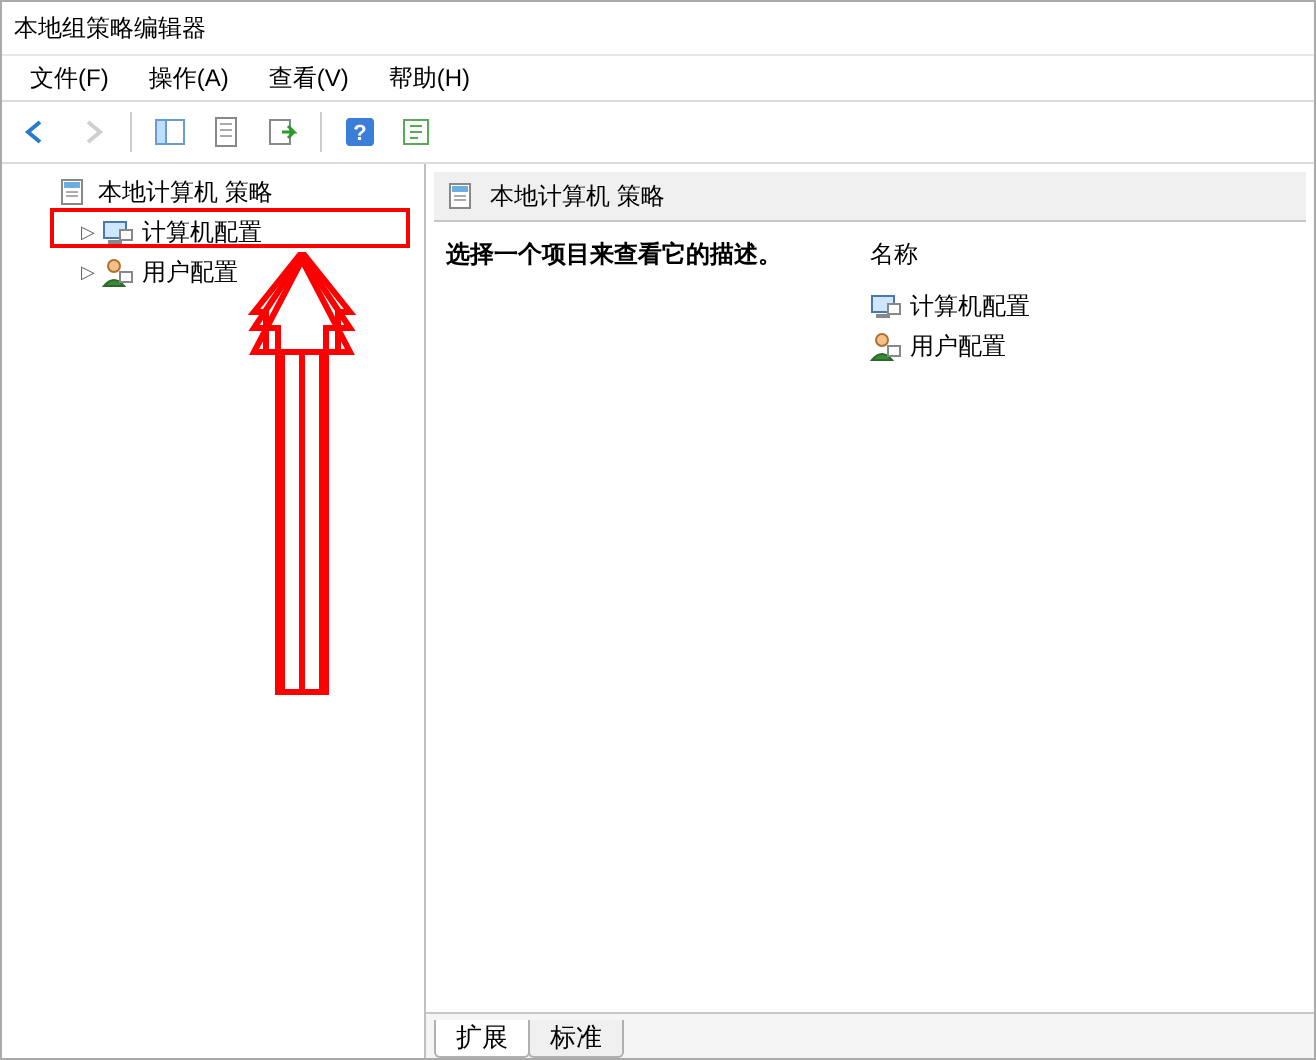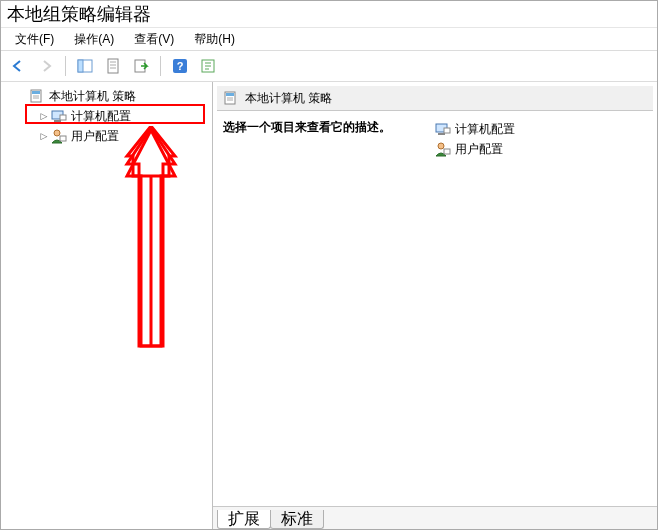--- a/index.html
+++ b/index.html
@@ -22,21 +22,21 @@
     box-sizing: border-box;
     background: #fff;
   }
   .titlebar {
     height: 26px;
     display: flex;
     align-items: center;
     padding: 0 6px;
     background: #ffffff;
     border-bottom: 1px solid #e6e6e6;
-    font-size: 18px;
+    font-size: 12px;
   }
   .menubar {
     height: 22px;
     display: flex;
     align-items: center;
     padding: 0 4px;
     background: #ffffff;
     border-bottom: 1px solid #dcdcdc;
   }
   .menu-item {
@@ -184,21 +184,21 @@
     border-top: 1px solid #c8c8c8;
     background: #f5f5f5;
   }
   .tab {
     height: 18px;
     border: 1px solid #b0b0b0;
     border-top: none;
     padding: 0 10px;
     margin-right: -1px;
     background: #f0f0f0;
-    font-size: 16px;
+    font-size: 13px;
     display: flex;
     align-items: center;
     border-bottom-left-radius: 3px;
     border-bottom-right-radius: 3px;
   }
   .tab.active {
     background: #ffffff;
   }
 </style>
 </head>
@@ -320,20 +320,21 @@
             <line x1="4" y1="10" x2="10" y2="10" stroke="#aaa"></line>
           </svg>
         </span>
         <span>本地计算机 策略</span>
       </div>
       <div class="rp-body">
         <div class="rp-desc-col">
           <div>选择一个项目来查看它的描述。</div>
         </div>
         <div class="rp-list-col">
+          <div class="col-header">名称</div>
           <div class="list-item">
             <span class="icon">
               <svg width="16" height="16" viewBox="0 0 16 16">
                 <rect x="1" y="3" width="11" height="8" fill="#cfe6ff" stroke="#4a78b0"></rect>
                 <rect x="3" y="12" width="7" height="2" fill="#888"></rect>
                 <rect x="9" y="7" width="6" height="5" fill="#fff" stroke="#888"></rect>
               </svg>
             </span>
             <span>计算机配置</span>
           </div>

